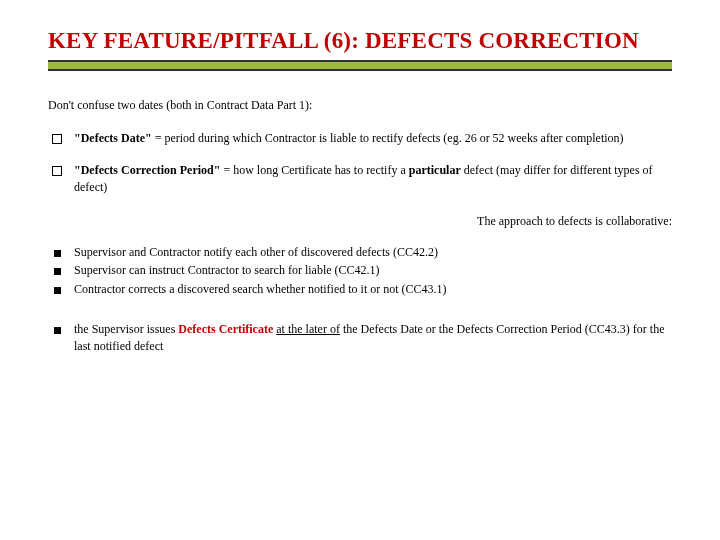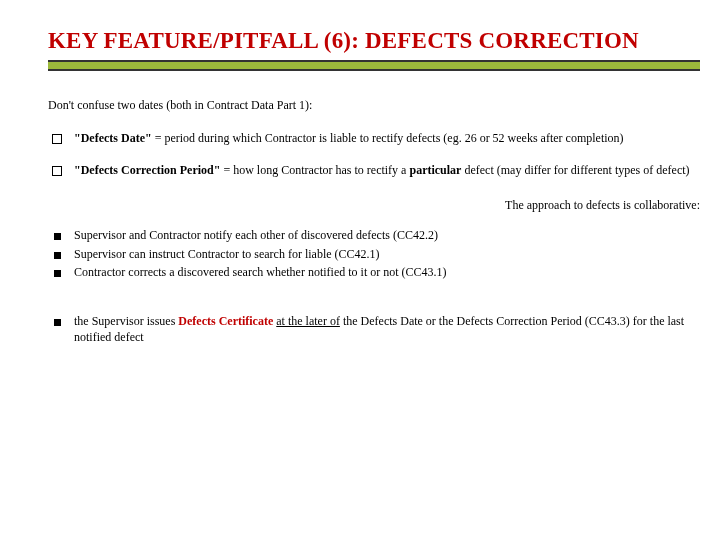--- a/index.html
+++ b/index.html
@@ -8,21 +8,21 @@
     width: 720px;
     height: 540px;
     background: #fff;
     font-family: Georgia, "Times New Roman", serif;
     color: #000;
   }
   .slide {
     box-sizing: border-box;
     width: 720px;
     height: 492px;
-    padding: 28px 20px 20px 48px;
+    padding: 28px 48px 20px 48px;
     position: relative;
   }
   .title {
     font-weight: bold;
     font-size: 23px;
     color: #c00000;
     letter-spacing: 0.2px;
     margin: 0 0 6px 0;
   }
   .accent-bar {
@@ -97,32 +97,32 @@
 
   <div class="body">
 
     <p class="para">Don't confuse two dates (both in Contract Data Part 1):</p>
 
     <ul class="bullet-list hollow">
       <li>
         <span class="term">"Defects Date"</span><span> = period during which Contractor is liable to rectify defects (eg. 26 or 52 weeks after completion)</span>
       </li>
       <li>
-        <span class="term">"Defects Correction Period"</span><span> = how long Contractor has to rectify a </span><span class="em">particular</span><span> defect (may differ for different types of defect)</span>
+        <span class="term">"Defects Correction Period"</span><span> = how long Certificate has to rectify a </span><span class="em">particular</span><span> defect (may differ for different types of defect)</span>
       </li>
     </ul>
 
     <p class="para" style="margin-bottom:14px;text-align:right;">The approach to defects is collaborative:</p>
 
     <ul class="bullet-list solid tight">
       <li>Supervisor and Contractor notify each other of discovered defects (CC42.2)</li>
       <li>Supervisor can instruct Contractor to search for liable (CC42.1)</li>
       <li>Contractor corrects a discovered search whether notified to it or not (CC43.1)</li>
     </ul>
 
-    <ul class="bullet-list solid" style="margin-top:32px;">
+    <ul class="bullet-list solid" style="margin-top:24px;">
       <li>
         <span>the Supervisor issues </span><span class="red-term">Defects Certificate</span><span> </span><span class="underline">at the later of</span><span> the Defects Date or the Defects Correction Period (CC43.3) for the last notified defect</span>
       </li>
     </ul>
 
   </div>
 </div>
 
 </body></html>

